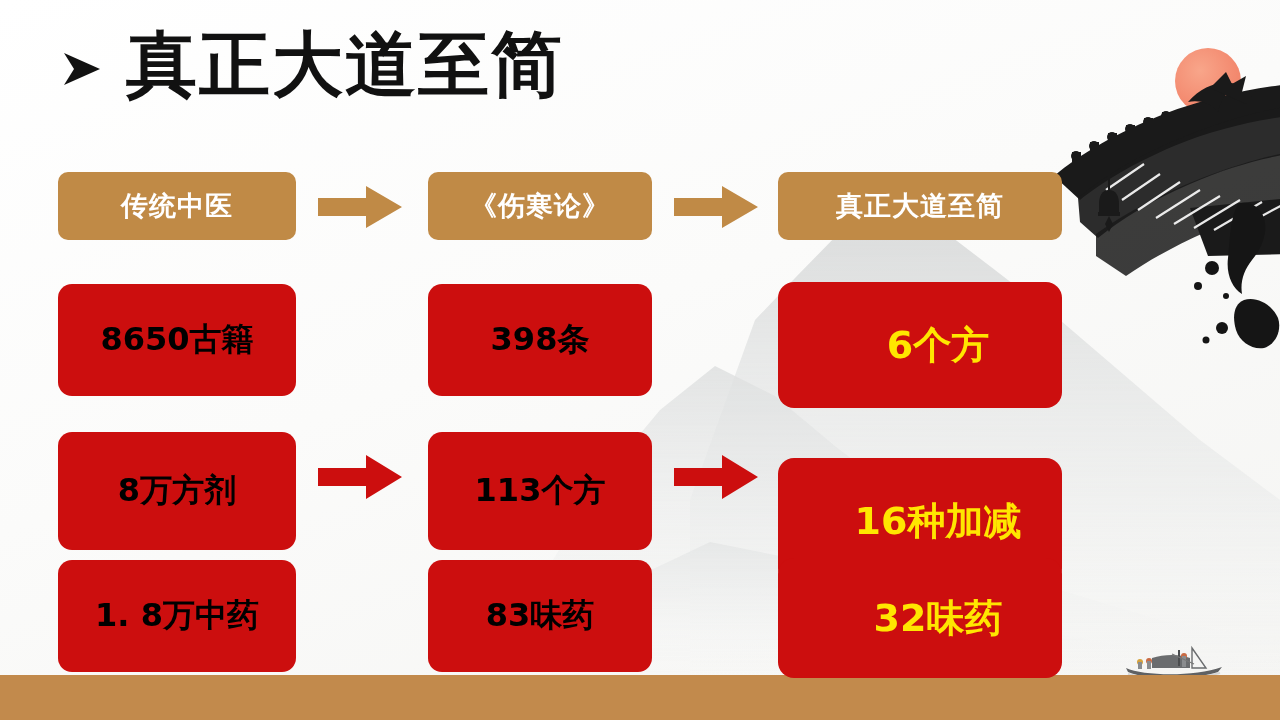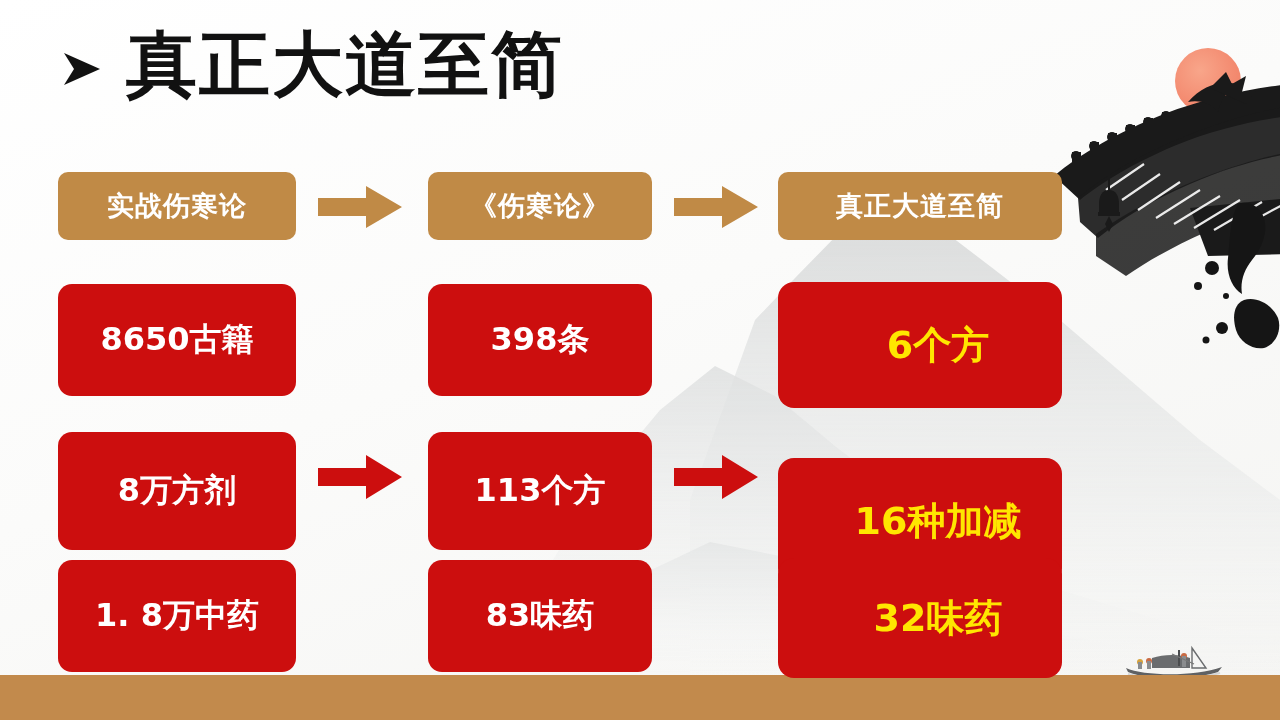--- a/index.html
+++ b/index.html
@@ -141,21 +141,21 @@
     color: #ffffff;
     font-size: 27px;
     font-weight: bold;
     letter-spacing: 1px;
     font-family: "DejaVu Sans", "Liberation Sans", sans-serif;
   }
 
   .node.value {
     background: #cc0e0e;
     border-radius: 14px;
-    color: #ffffff;
+    color: #000000;
     font-size: 32px;
     font-weight: bold;
     font-family: "DejaVu Sans", "Liberation Sans", sans-serif;
   }
 
   .node.value.accent {
     background: #cc0e0e;
     color: #ffe600;
     font-size: 38px;
     border-radius: 16px;
@@ -289,21 +289,21 @@
 
   <div class="title-row">
     <svg class="bullet-arrow" viewBox="0 0 44 44">
       <path d="M4 6 L40 22 L4 38 L14 22 Z" fill="#111111"></path>
     </svg>
     <div class="title-text">真正大道至简</div>
   </div>
 
   <div class="diagram">
 
-    <div class="node header col-a row-head">实战伤寒论</div>
+    <div class="node header col-a row-head">传统中医</div>
 
     <svg class="arrow-svg" style="left:318px; top:186px; width:84px; height:42px;" viewBox="0 0 84 42">
       <path d="M0 12 L48 12 L48 0 L84 21 L48 42 L48 30 L0 30 Z" fill="#c08a46"></path>
     </svg>
 
     <div class="node header col-b row-head">《伤寒论》</div>
 
     <svg class="arrow-svg" style="left:674px; top:186px; width:84px; height:42px;" viewBox="0 0 84 42">
       <path d="M0 12 L48 12 L48 0 L84 21 L48 42 L48 30 L0 30 Z" fill="#c08a46"></path>
     </svg>

